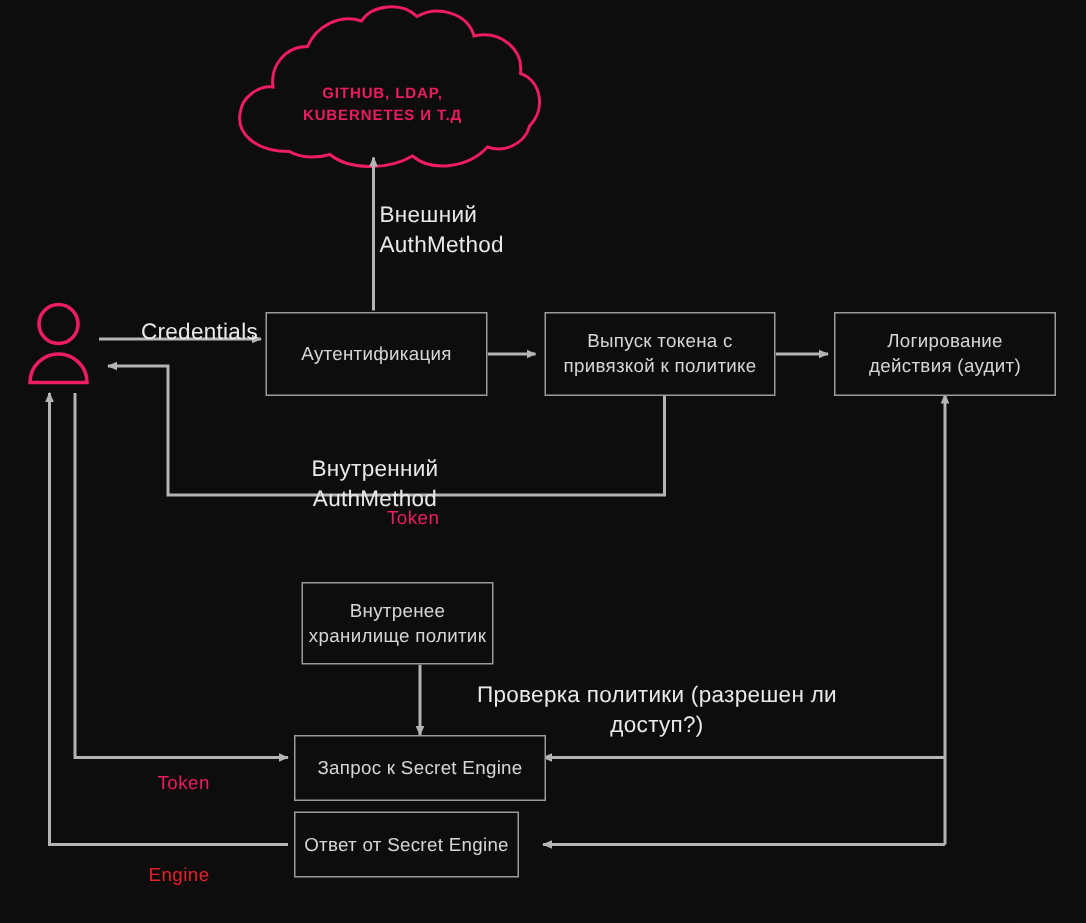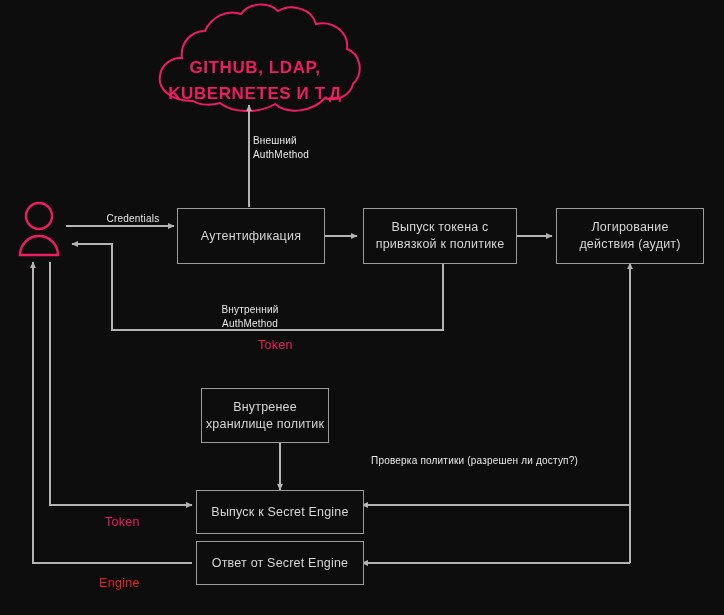--- a/index.html
+++ b/index.html
@@ -4,26 +4,26 @@
 <style>
   html,body{margin:0;padding:0;background:#0d0d0d;}
   body{width:724px;height:615px;overflow:hidden;
        font-family:"Liberation Sans","DejaVu Sans",sans-serif;}
   #stage{position:relative;width:724px;height:615px;background:#0d0d0d;}
   svg#wires{position:absolute;left:0;top:0;width:724px;height:615px;}
   .node{position:absolute;box-sizing:border-box;border:1px solid #9b9b9b;
         background:#0d0d0d;color:#d6d6d6;display:flex;align-items:center;
         justify-content:center;text-align:center;line-height:1.35;
         font-size:12.5px;letter-spacing:.2px;}
-  .lbl{position:absolute;color:#e9e9e9;font-size:10px;line-height:1.35;
+  .lbl{position:absolute;color:#e9e9e9;font-size:15px;line-height:1.35;
        text-align:center;white-space:pre-line;letter-spacing:.2px;}
   .lbl-accent{position:absolute;font-size:12.5px;font-weight:normal;
        letter-spacing:.3px;white-space:nowrap;}
   .cloud-text{position:absolute;text-align:center;font-weight:bold;
-       font-size:17px;line-height:1.5;letter-spacing:.6px;white-space:pre-line;}
+       font-size:10px;line-height:1.5;letter-spacing:.6px;white-space:pre-line;}
 </style>
 </head>
 <body>
 
 <div id="stage">
 
   <svg id="wires" viewBox="0 0 724 615" xmlns="http://www.w3.org/2000/svg">
     <defs>
       <marker id="ar" markerWidth="7" markerHeight="7" refX="6" refY="3.5" orient="auto" markerUnits="userSpaceOnUse">
         <path d="M0,0.6 L6.6,3.5 L0,6.4 z" fill="#b4b4b4"></path>
@@ -82,30 +82,30 @@
 
   <div class="lbl" style="left:190px;top:268px;width:120px;margin-top:35px;">Внутренний
 AuthMethod</div>
 
   <div class="lbl-accent" style="left:258px;top:338px;color:#ee1d62;">Token</div>
 
   <div class="lbl-accent" style="left:105px;top:515px;color:#ee1d62;">Token</div>
 
   <div class="lbl-accent" style="left:99px;top:576px;color:#e8202a;">Engine</div>
 
-  <div class="lbl" style="left:298px;top:454px;width:280px;text-align:right;">Проверка политики (разрешен ли доступ?)</div>
+  <div class="lbl" style="left:298px;top:454px;width:280px;text-align:center;">Проверка политики (разрешен ли доступ?)</div>
 
   <div class="node" style="left:363px;top:208px;width:154px;height:56px;white-space:pre-line;">Выпуск токена с
 привязкой к политике</div>
 
   <div class="node" style="left:177px;top:208px;width:148px;height:56px;">Аутентификация</div>
 
   <div class="node" style="left:556px;top:208px;width:148px;height:56px;white-space:pre-line;">Логирование
 действия (аудит)</div>
 
   <div class="node" style="left:201px;top:388px;width:128px;height:55px;white-space:pre-line;">Внутренее
 хранилище политик</div>
 
-  <div class="node" style="left:196px;top:490px;width:168px;height:44px;">Выпуск к Secret Engine</div>
+  <div class="node" style="left:196px;top:490px;width:168px;height:44px;">Запрос к Secret Engine</div>
 
-  <div class="node" style="left:196px;top:541px;width:168px;height:44px;">Ответ от Secret Engine</div>
+  <div class="node" style="left:196px;top:541px;width:150px;height:44px;">Ответ от Secret Engine</div>
 
 </div>
 
 </body></html>

